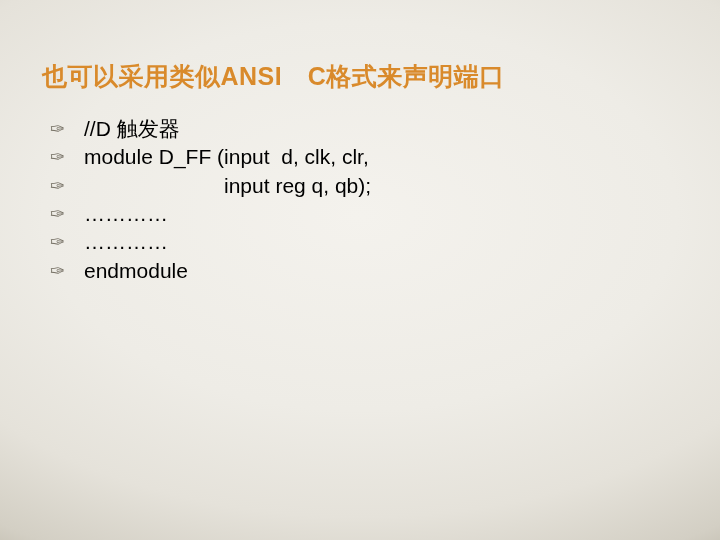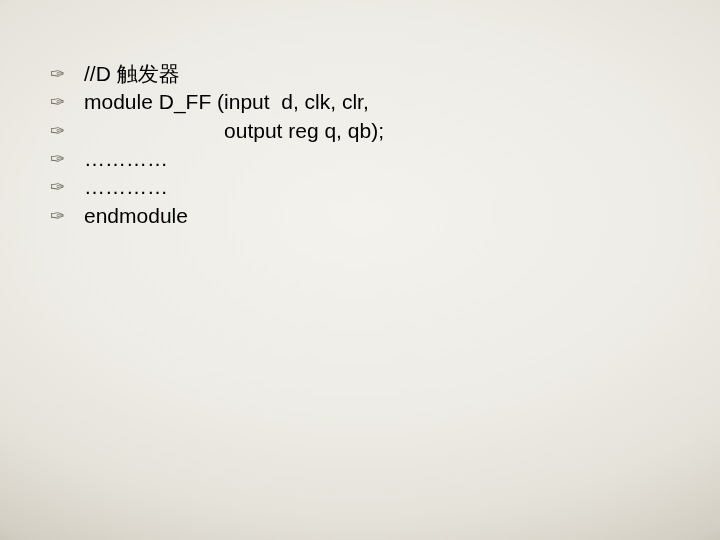--- a/index.html
+++ b/index.html
@@ -63,36 +63,37 @@
     font-weight: normal;
     color: #000;
     white-space: pre;
   }
 </style>
 </head>
 <body>
 
 <div class="slide">
 
+  <div class="title">也可以采用类似ANSI　C格式来声明端口</div>
 
   <div class="body">
 
     <div class="row">
       <span class="bullet">✑</span>
       <span class="content">//D 触发器</span>
     </div>
 
     <div class="row">
       <span class="bullet">✑</span>
       <span class="content">module D_FF (input  d, clk, clr,</span>
     </div>
 
     <div class="row">
       <span class="bullet">✑</span>
-      <span class="content">                        output reg q, qb);</span>
+      <span class="content">                        input reg q, qb);</span>
     </div>
 
     <div class="row">
       <span class="bullet">✑</span>
       <span class="content">…………</span>
     </div>
 
     <div class="row">
       <span class="bullet">✑</span>
       <span class="content">…………</span>

